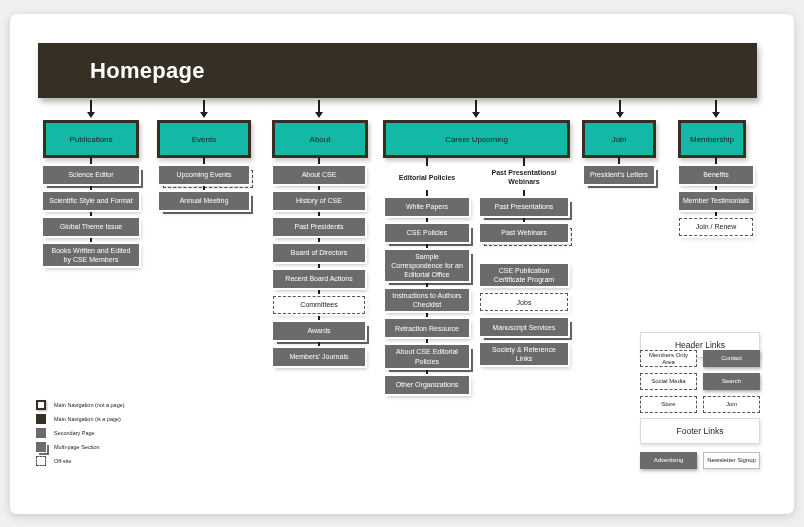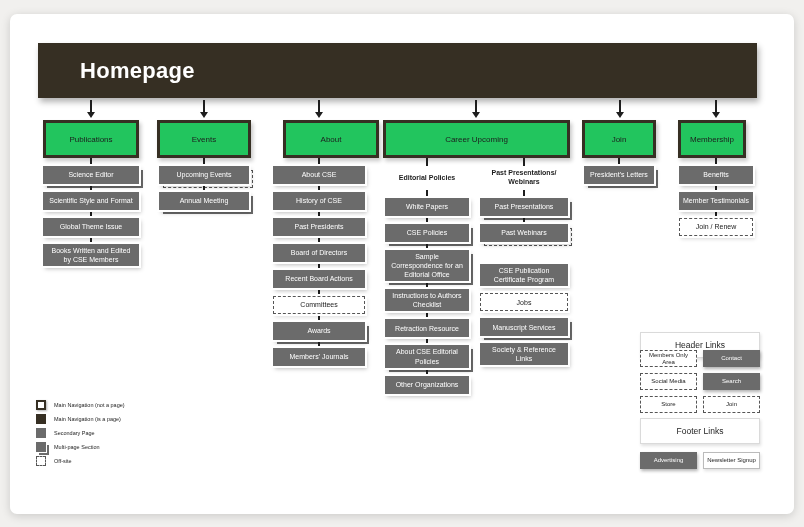--- a/index.html
+++ b/index.html
@@ -14,31 +14,31 @@
     background:#ffffff;border-radius:7px;
     box-shadow:0 2px 10px rgba(0,0,0,0.16);
   }
   
   .banner{
     position:absolute;left:28px;top:29px;width:719px;height:55px;
     background:#362f23;display:flex;align-items:center;
     padding-left:36px;box-sizing:border-box;
     box-shadow:2px 4px 6px rgba(0,0,0,0.30);
   }
-  .banner h1{margin:6px;color:#ffffff;font-size:22px;font-weight:bold;letter-spacing:0.3px;}
+  .banner h1{margin:16px;color:#ffffff;font-size:22px;font-weight:bold;letter-spacing:0.3px;}
   
   .arrow{position:absolute;top:86px;width:2px;height:12px;background:#1e1e1e;}
   .arrow::after{
     content:"";position:absolute;left:-3px;top:12px;
     border-left:4px solid transparent;border-right:4px solid transparent;
     border-top:6px solid #1e1e1e;
   }
   
   .colhead{
-    position:absolute;top:106px;height:38px;background:#22c55e;
+    position:absolute;top:106px;height:38px;background:#14b8a6;
     border:3px solid #362f23;box-sizing:border-box;
     display:flex;align-items:center;justify-content:center;text-align:center;
     font-size:8px;color:#1d1d1d;
     box-shadow:2px 3px 4px rgba(0,0,0,0.22);
   }
   
   .chain,.subcol{
     position:absolute;top:144px;display:flex;flex-direction:column;align-items:center;z-index:1;
   }
   .conn{width:2px;height:8px;background:#1e1e1e;flex:none;}
@@ -99,21 +99,21 @@
 
   <div class="arrow" style="left:80px"></div>
   <div class="arrow" style="left:193px"></div>
   <div class="arrow" style="left:308px"></div>
   <div class="arrow" style="left:465px"></div>
   <div class="arrow" style="left:609px"></div>
   <div class="arrow" style="left:705px"></div>
 
   <div class="colhead" style="left:33px;width:96px">Publications</div>
   <div class="colhead" style="left:147px;width:94px">Events</div>
-  <div class="colhead" style="left:273px;width:96px">About</div>
+  <div class="colhead" style="left:262px;width:96px">About</div>
   <div class="colhead" style="left:373px;width:187px">Career Upcoming</div>
   <div class="colhead" style="left:572px;width:74px">Join</div>
   <div class="colhead" style="left:668px;width:68px">Membership</div>
 
   <div class="chain" style="left:33px;width:96px">
       <div class="conn"></div>
       <div class="node multi">Science Editor</div>
       <div class="conn"></div>
       <div class="node secondary">Scientific Style and Format</div>
       <div class="conn"></div>

